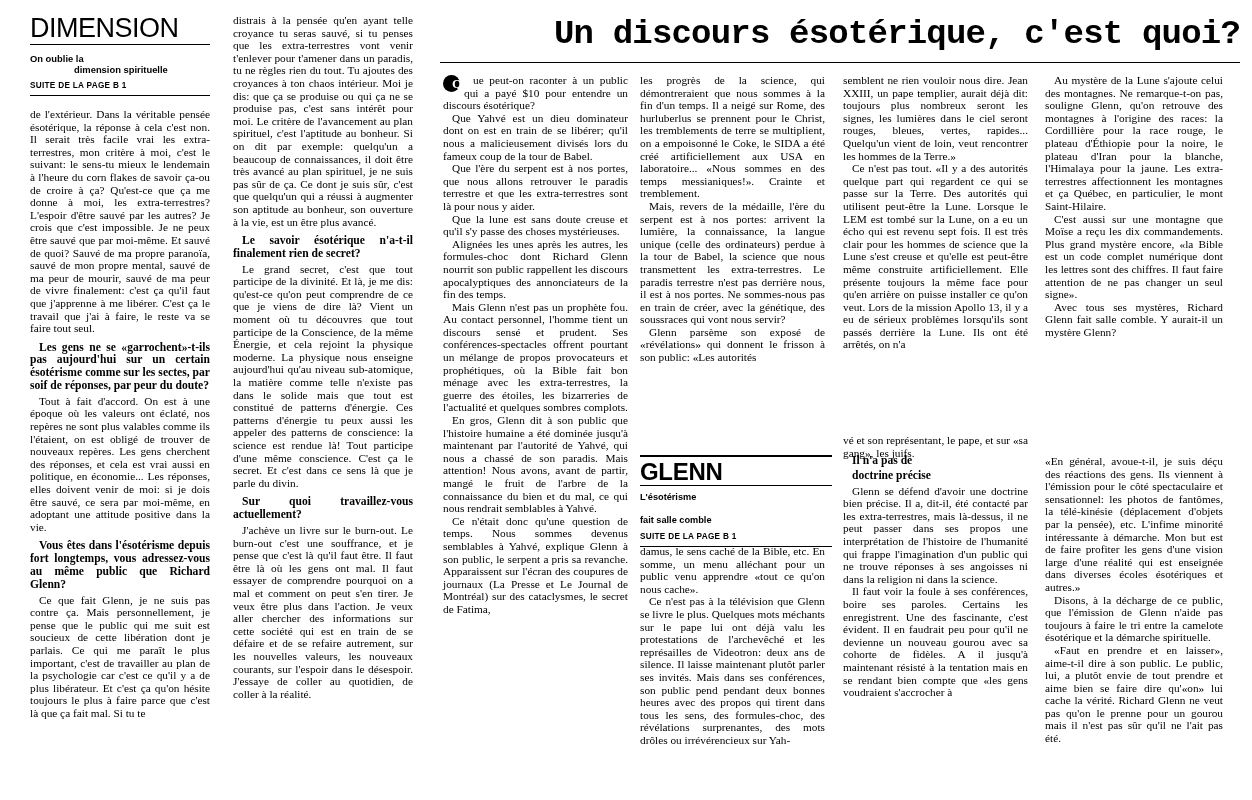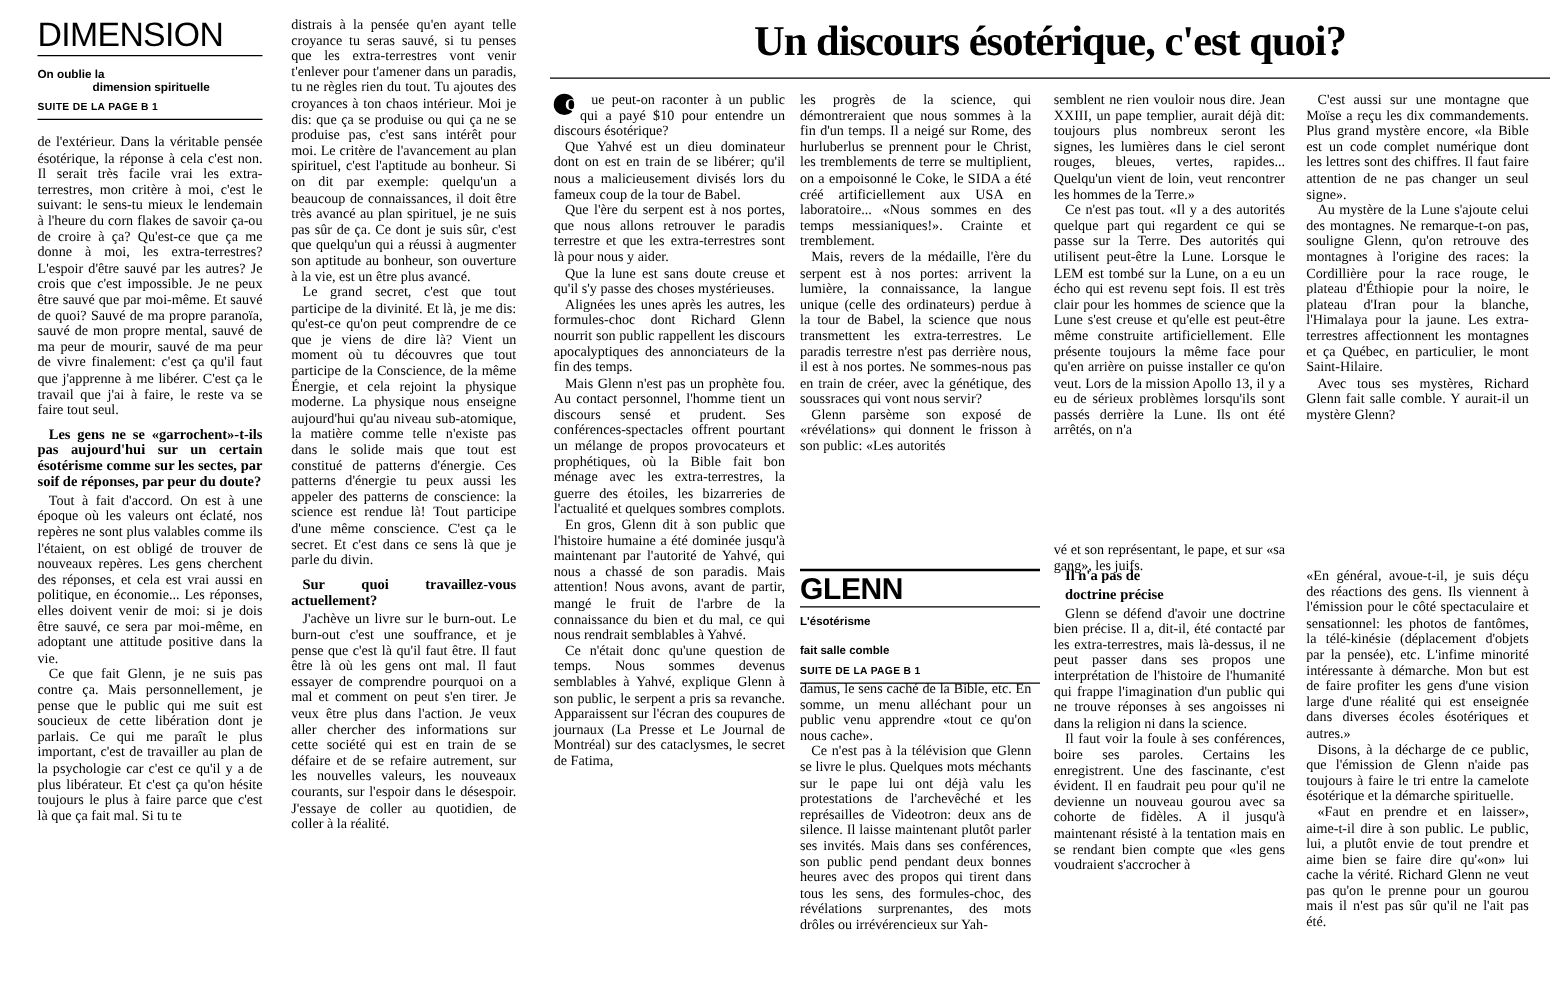--- a/index.html
+++ b/index.html
@@ -81,29 +81,29 @@
     margin: 3px 0 5px 0;
   }
   .rule-top {
     border-top: 2px solid #000;
     margin: 0 0 3px 0;
   }
 
   
   .headline {
     position: absolute;
-    font-family: Liberation Serif, serif;
+    font-family: Liberation Mono, monospace;
     font-weight: bold;
     font-size: 34px;
     line-height: 36px;
     letter-spacing: -0.8px;
     left: 440px;
     top: 16px;
     width: 800px;
-    text-align: center;
+    text-align: right;
   }
   .headrule {
     position: absolute;
     left: 440px;
     top: 62px;
     width: 800px;
     border-top: 1.4px solid #000;
   }
 
   
@@ -158,25 +158,27 @@
     <div class="rule-thin"></div>
   </div>
 
   <div class="headline">Un discours ésotérique, c'est quoi?</div>
   <div class="headrule"></div>
 
   <div class="col" style="left:30px; top:108px; width:180px;">
     <p class="noind">de l'extérieur. Dans la véritable pensée ésotérique, la réponse à cela c'est non. Il serait très facile vrai les extra-terrestres, mon critère à moi, c'est le suivant: le sens-tu mieux le lendemain à l'heure du corn flakes de savoir ça-ou de croire à ça? Qu'est-ce que ça me donne à moi, les extra-terrestres? L'espoir d'être sauvé par les autres? Je crois que c'est impossible. Je ne peux être sauvé que par moi-même. Et sauvé de quoi? Sauvé de ma propre paranoïa, sauvé de mon propre mental, sauvé de ma peur de mourir, sauvé de ma peur de vivre finalement: c'est ça qu'il faut que j'apprenne à me libérer. C'est ça le travail que j'ai à faire, le reste va se faire tout seul.</p>
     <p class="subhead">Les gens ne se «garrochent»-t-ils pas aujourd'hui sur un certain ésotérisme comme sur les sectes, par soif de réponses, par peur du doute?</p>
     <p>Tout à fait d'accord. On est à une époque où les valeurs ont éclaté, nos repères ne sont plus valables comme ils l'étaient, on est obligé de trouver de nouveaux repères. Les gens cherchent des réponses, et cela est vrai aussi en politique, en économie... Les réponses, elles doivent venir de moi: si je dois être sauvé, ce sera par moi-même, en adoptant une attitude positive dans la vie.</p>
+    <p class="subhead">Vous êtes dans l'ésotérisme depuis fort longtemps, vous adressez-vous au même public que Richard Glenn?</p>
     <p>Ce que fait Glenn, je ne suis pas contre ça. Mais personnellement, je pense que le public qui me suit est soucieux de cette libération dont je parlais. Ce qui me paraît le plus important, c'est de travailler au plan de la psychologie car c'est ce qu'il y a de plus libérateur. Et c'est ça qu'on hésite toujours le plus à faire parce que c'est là que ça fait mal. Si tu te</p>
   </div>
 
   <div class="col" style="left:233px; top:14px; width:180px;">
     <p class="noind">distrais à la pensée qu'en ayant telle croyance tu seras sauvé, si tu penses que les extra-terrestres vont venir t'enlever pour t'amener dans un paradis, tu ne règles rien du tout. Tu ajoutes des croyances à ton chaos intérieur. Moi je dis: que ça se produise ou qui ça ne se produise pas, c'est sans intérêt pour moi. Le critère de l'avancement au plan spirituel, c'est l'aptitude au bonheur. Si on dit par exemple: quelqu'un a beaucoup de connaissances, il doit être très avancé au plan spirituel, je ne suis pas sûr de ça. Ce dont je suis sûr, c'est que quelqu'un qui a réussi à augmenter son aptitude au bonheur, son ouverture à la vie, est un être plus avancé.</p>
+    <p class="subhead">Le savoir ésotérique n'a-t-il finalement rien de secret?</p>
     <p>Le grand secret, c'est que tout participe de la divinité. Et là, je me dis: qu'est-ce qu'on peut comprendre de ce que je viens de dire là? Vient un moment où tu découvres que tout participe de la Conscience, de la même Énergie, et cela rejoint la physique moderne. La physique nous enseigne aujourd'hui qu'au niveau sub-atomique, la matière comme telle n'existe pas dans le solide mais que tout est constitué de patterns d'énergie. Ces patterns d'énergie tu peux aussi les appeler des patterns de conscience: la science est rendue là! Tout participe d'une même conscience. C'est ça le secret. Et c'est dans ce sens là que je parle du divin.</p>
     <p class="subhead">Sur quoi travaillez-vous actuellement?</p>
     <p>J'achève un livre sur le burn-out. Le burn-out c'est une souffrance, et je pense que c'est là qu'il faut être. Il faut être là où les gens ont mal. Il faut essayer de comprendre pourquoi on a mal et comment on peut s'en tirer. Je veux être plus dans l'action. Je veux aller chercher des informations sur cette société qui est en train de se défaire et de se refaire autrement, sur les nouvelles valeurs, les nouveaux courants, sur l'espoir dans le désespoir. J'essaye de coller au quotidien, de coller à la réalité.</p>
   </div>
 
   <div class="col" style="left:443px; top:74px; width:185px;">
     <p class="leadpara"><span class="dropcap">Q</span><span>ue peut-on raconter à un public qui a payé $10 pour entendre un discours ésotérique?</span></p>
     <p>Que Yahvé est un dieu dominateur dont on est en train de se libérer; qu'il nous a malicieusement divisés lors du fameux coup de la tour de Babel.</p>
     <p>Que l'ère du serpent est à nos portes, que nous allons retrouver le paradis terrestre et que les extra-terrestres sont là pour nous y aider.</p>
     <p>Que la lune est sans doute creuse et qu'il s'y passe des choses mystérieuses.</p>
@@ -218,22 +220,22 @@
     <p class="noind">vé et son représentant, le pape, et sur «sa gang», les juifs.</p>
   </div>
 
   <div class="col" style="left:640px; top:545px; width:185px;">
     <p class="noind">damus, le sens caché de la Bible, etc. En somme, un menu alléchant pour un public venu apprendre «tout ce qu'on nous cache».</p>
     <p>Ce n'est pas à la télévision que Glenn se livre le plus. Quelques mots méchants sur le pape lui ont déjà valu les protestations de l'archevêché et les représailles de Videotron: deux ans de silence. Il laisse maintenant plutôt parler ses invités. Mais dans ses conférences, son public pend pendant deux bonnes heures avec des propos qui tirent dans tous les sens, des formules-choc, des révélations surprenantes, des mots drôles ou irrévérencieux sur Yah-</p>
     <p></p>
   </div>
 
   <div class="col" style="left:1045px; top:74px; width:178px;">
+    <p>Au mystère de la Lune s'ajoute celui des montagnes. Ne remarque-t-on pas, souligne Glenn, qu'on retrouve des montagnes à l'origine des races: la Cordillière pour la race rouge, le plateau d'Éthiopie pour la noire, le plateau d'Iran pour la blanche, l'Himalaya pour la jaune. Les extra-terrestres affectionnent les montagnes et ça Québec, en particulier, le mont Saint-Hilaire.</p>
     <p>C'est aussi sur une montagne que Moïse a reçu les dix commandements. Plus grand mystère encore, «la Bible est un code complet numérique dont les lettres sont des chiffres. Il faut faire attention de ne pas changer un seul signe».</p>
-    <p>Au mystère de la Lune s'ajoute celui des montagnes. Ne remarque-t-on pas, souligne Glenn, qu'on retrouve des montagnes à l'origine des races: la Cordillière pour la race rouge, le plateau d'Éthiopie pour la noire, le plateau d'Iran pour la blanche, l'Himalaya pour la jaune. Les extra-terrestres affectionnent les montagnes et ça Québec, en particulier, le mont Saint-Hilaire.</p>
     <p>Avec tous ses mystères, Richard Glenn fait salle comble. Y aurait-il un mystère Glenn?</p>
   </div>
 
   <div class="col" style="left:1045px; top:455px; width:178px;">
     <p class="noind">«En général, avoue-t-il, je suis déçu des réactions des gens. Ils viennent à l'émission pour le côté spectaculaire et sensationnel: les photos de fantômes, la télé-kinésie (déplacement d'objets par la pensée), etc. L'infime minorité intéressante à démarche. Mon but est de faire profiter les gens d'une vision large d'une réalité qui est enseignée dans diverses écoles ésotériques et autres.»</p>
     <p>Disons, à la décharge de ce public, que l'émission de Glenn n'aide pas toujours à faire le tri entre la camelote ésotérique et la démarche spirituelle.</p>
     <p>«Faut en prendre et en laisser», aime-t-il dire à son public. Le public, lui, a plutôt envie de tout prendre et aime bien se faire dire qu'«on» lui cache la vérité. Richard Glenn ne veut pas qu'on le prenne pour un gourou mais il n'est pas sûr qu'il ne l'ait pas été.</p>
   </div>
 
 </div>

